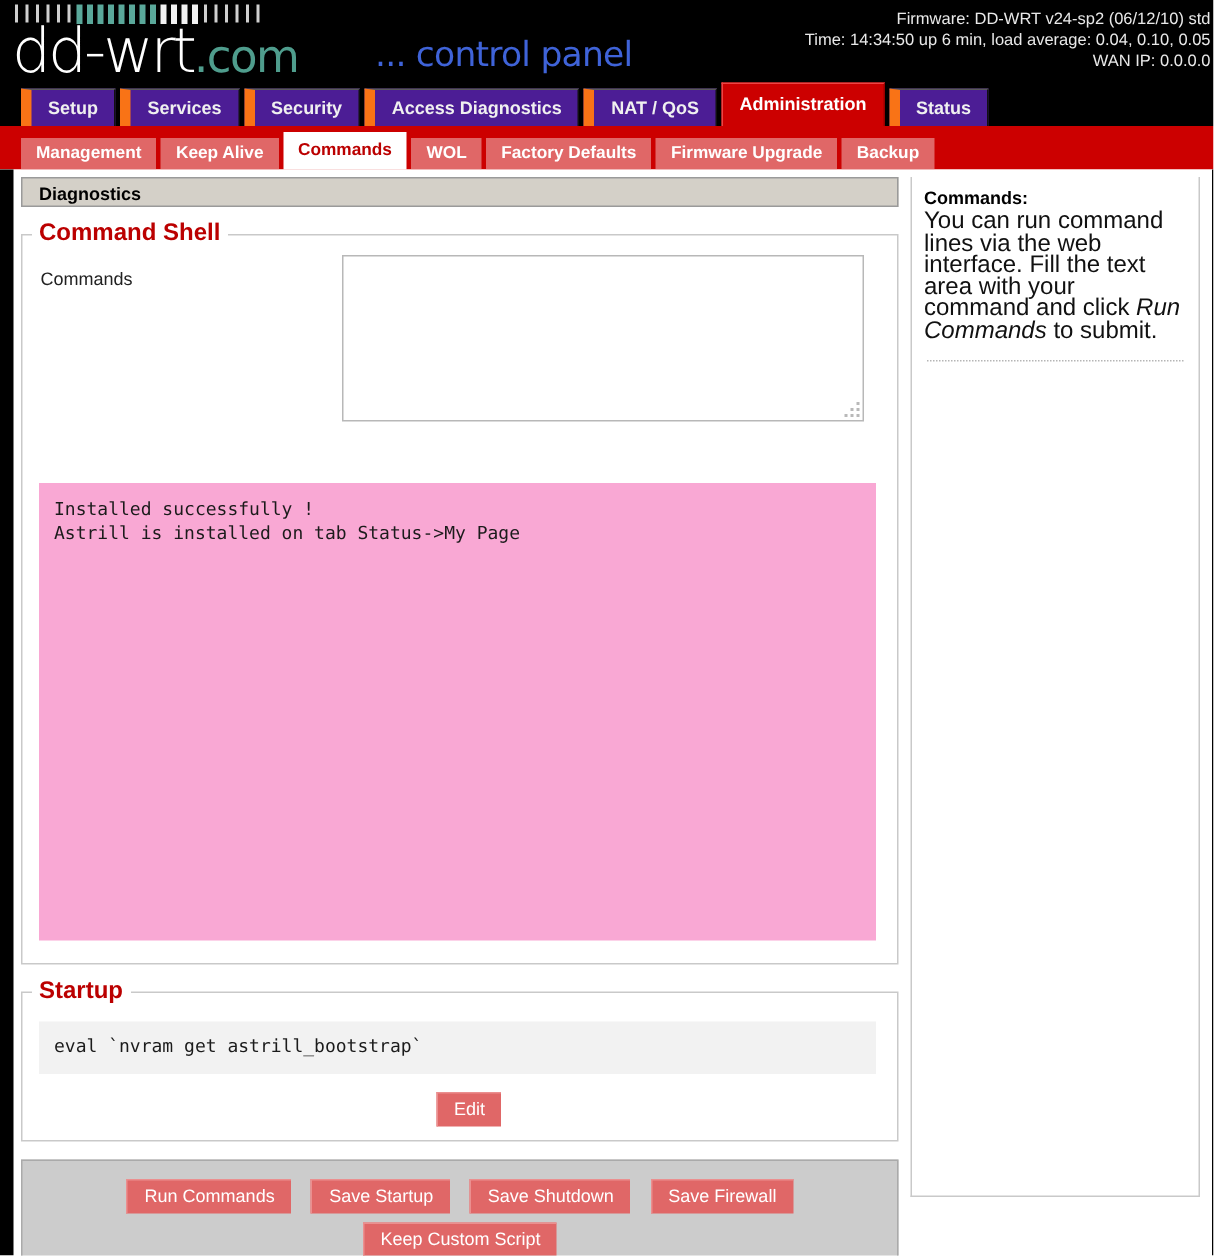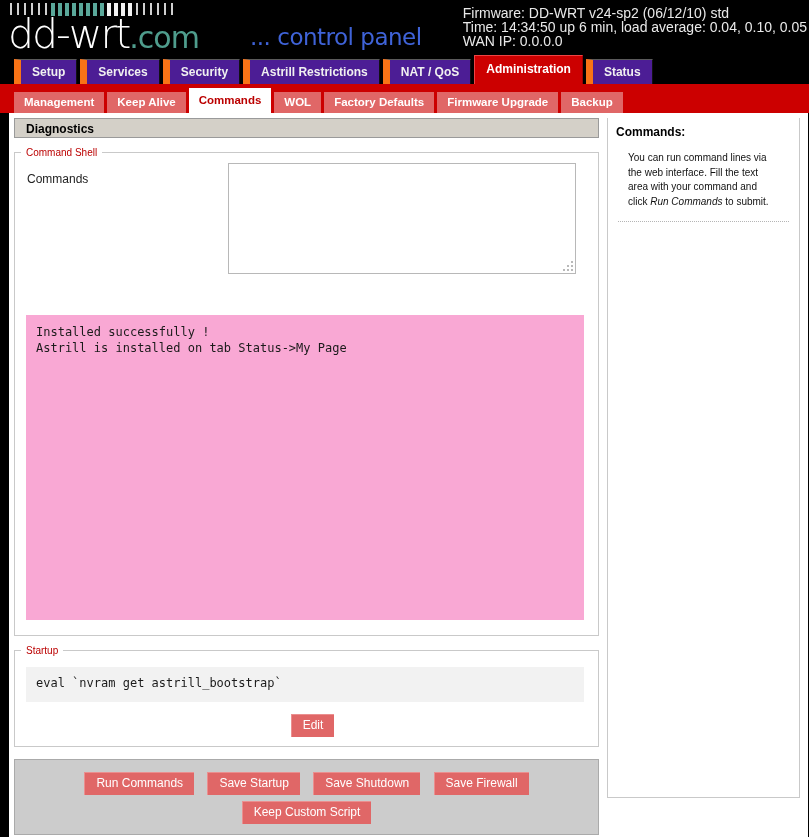--- a/index.html
+++ b/index.html
@@ -67,23 +67,23 @@
     color: #3f63d8;
     font-family: "DejaVu Sans", sans-serif;
     font-size: 23px;
     letter-spacing: -0.5px;
     white-space: nowrap;
   }
   #sysinfo {
     position: absolute;
     right: 2px;
     top: 6px;
-    text-align: left;
+    text-align: right;
     color: #e9e9e9;
-    font-size: 14px;
+    font-size: 11px;
     line-height: 14px;
     white-space: nowrap;
   }
 
   
   #maintabs {
     position: absolute;
     left: 0;
     top: 54px;
     height: 30px;
@@ -194,22 +194,22 @@
 
   fieldset.box {
     margin: 9px 0 0 0;
     padding: 0;
     border: 1px solid #c9c9c9;
     border-right-color: #c9c9c9;
     background: #ffffff;
   }
   fieldset.box > legend {
     color: #bb0000;
-    font-weight: normal;
-    font-size: 10px;
+    font-weight: bold;
+    font-size: 16px;
     padding: 0 5px;
     margin-left: 6px;
   }
 
   #cmdshell-inner {
     position: relative;
     height: 477px;
   }
   .label-commands {
     position: absolute;
@@ -360,22 +360,22 @@
     min-height: 680px;
     box-sizing: border-box;
     background: #fff;
   }
   #help-body h4 {
     margin: 0 0 2px 0;
     font-size: 12px;
     font-weight: bold;
   }
   #help-body p {
-    margin: 12px;
-    font-size: 10px;
+    margin: 0;
+    font-size: 16px;
     line-height: 14.5px;
     color: #111;
   }
   #help-body p i { font-style: italic; }
   #help-sep {
     border-top: 1px dotted #b5b5b5;
     margin: 12px 2px 0 2px;
     height: 0;
   }
 </style>
@@ -420,21 +420,21 @@
   <div id="sysinfo">
     <div>Firmware: DD-WRT v24-sp2 (06/12/10) std</div>
     <div>Time: 14:34:50 up 6 min, load average: 0.04, 0.10, 0.05</div>
     <div>WAN IP: 0.0.0.0</div>
   </div>
 
   <div id="maintabs">
       <div class="mtab">Setup</div>
       <div class="mtab">Services</div>
       <div class="mtab">Security</div>
-      <div class="mtab">Astrill Restrictions</div>
+      <div class="mtab">Access Diagnostics</div>
       <div class="mtab">NAT / QoS</div>
       <div class="mtab active">Administration</div>
       <div class="mtab">Status</div>
     </div>
 </div>
 
 <div id="subtab-band">
   <div id="subtabs">
       <div class="stab">Management</div>
       <div class="stab">Keep Alive</div>

